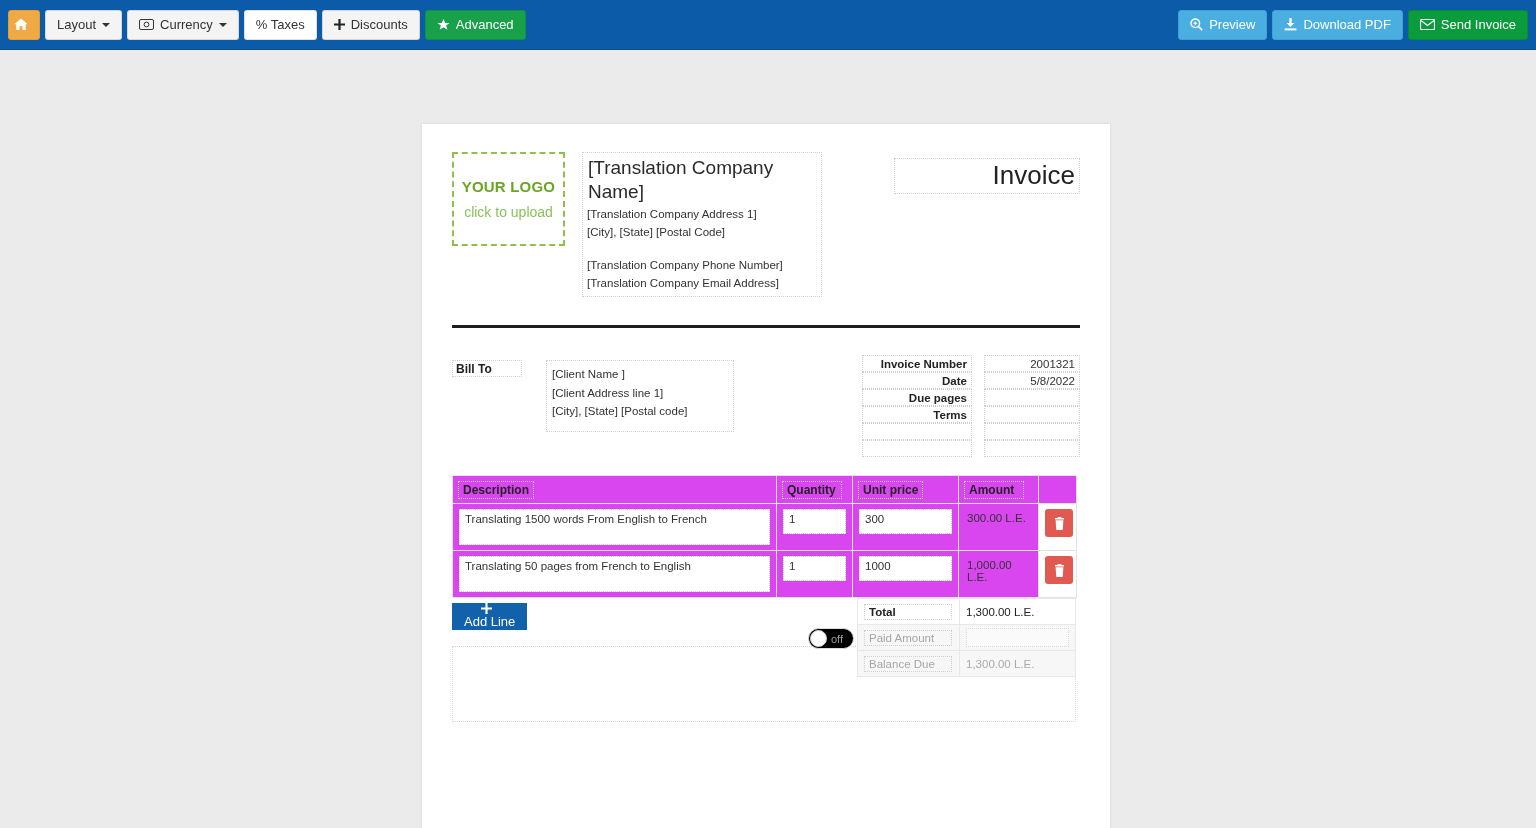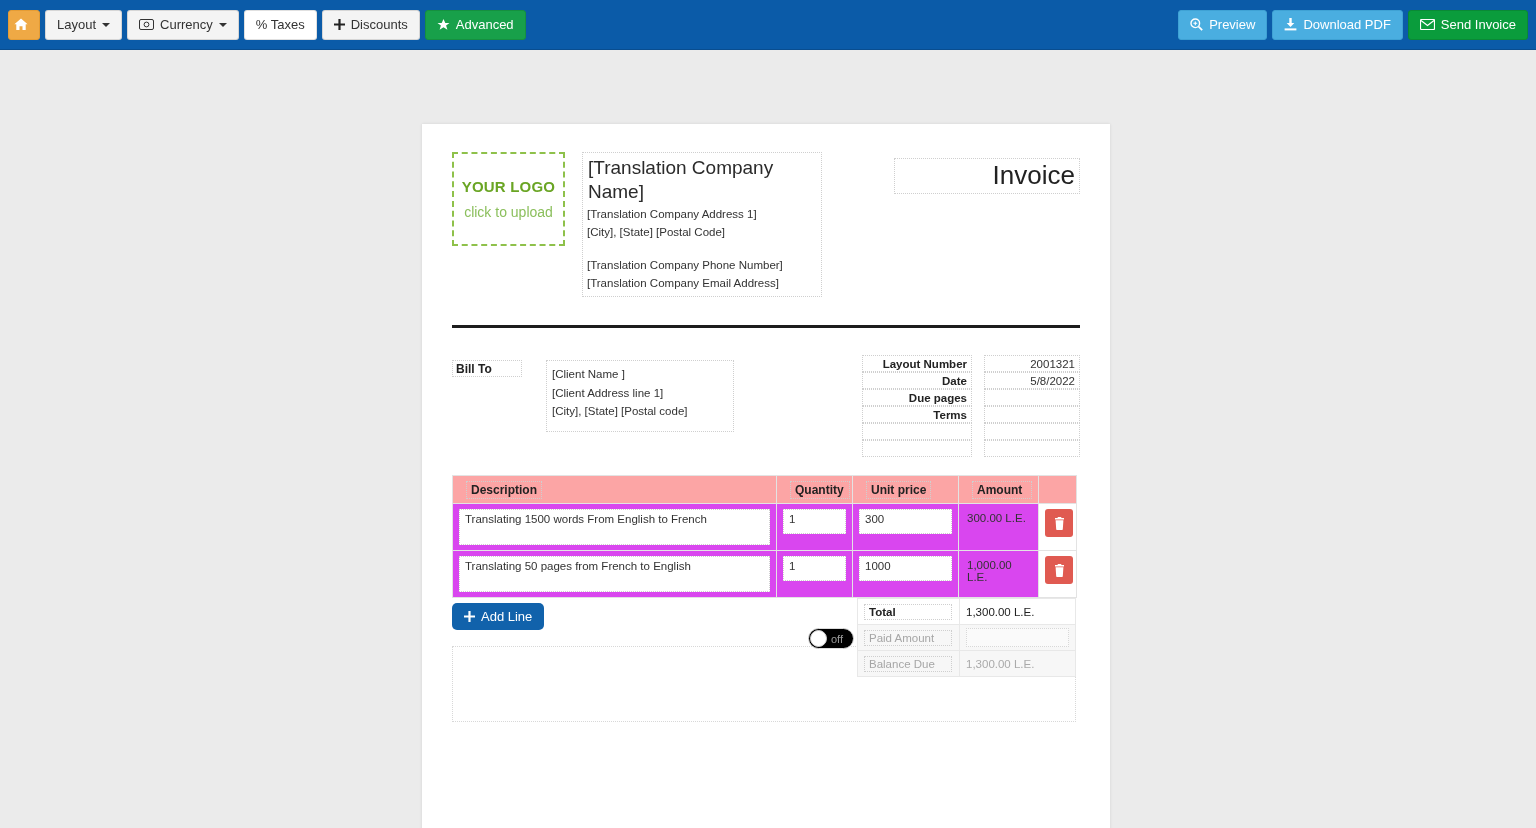--- a/index.html
+++ b/index.html
@@ -153,21 +153,21 @@
 
   
   .items {
     margin-top: 43px;
     border: 1px solid #e3e3e3;
     border-collapse: collapse;
     width: 624px;
     table-layout: fixed;
   }
   .items td { border: 1px solid #e3e3e3; vertical-align: top; padding: 5px 6px; }
-  .items tr.head td { background: #fca5a5; height: 27px; padding: 4px 13px; }
+  .items tr.head td { background: #d946ef; height: 27px; padding: 4px 5px; }
   .cell-head {
     display: inline-block;
     border: 1px dotted #cfcfcf;
     font-size: 12px; font-weight: bold; color: #222;
     padding: 1px 4px; min-width: 60px;
     cursor: text;
   }
   .cw-desc { width: 324px; }
   .cw-qty  { width: 76px; }
   .cw-unit { width: 106px; }
@@ -196,23 +196,24 @@
     display: inline-flex; align-items: center; justify-content: center;
     cursor: pointer;
   }
 
   
   .totals-wrap { position: relative; width: 624px; }
   .addline {
     position: absolute; left: 0; top: 5px;
     height: 27px; padding: 0 12px;
     background: #1162ab; color: #fff;
-    font-size: 13px; border: none; border-radius: 5px;
+    font-size: 13px; border: none; border-radius: 0;
     display: inline-flex; align-items: center;
     cursor: pointer;
+    flex-direction: column;
   }
   .toggle-wrap {
     position: absolute; right: 222px; top: 30px;
     display: inline-flex; align-items: center;
     width: 46px; height: 21px;
     background: #000000; border: 1px solid #dcdcdc;
     border-radius: 11px;
     cursor: pointer;
   }
   .knob {
@@ -370,21 +371,21 @@
       <div class="billto-label">Bill To</div>
 
       <div class="client-box">
         <div class="client-line">[Client Name ]</div>
         <div class="client-line">[Client Address line 1]</div>
         <div class="client-line">[City], [State] [Postal code]</div>
       </div>
 
       <div class="meta">
         <div class="meta-col">
-          <div class="meta-lab">Layout Number</div>
+          <div class="meta-lab">Invoice Number</div>
           <div class="meta-lab">Date</div>
           <div class="meta-lab">Due pages</div>
           <div class="meta-lab">Terms</div>
           <div class="meta-lab"></div>
           <div class="meta-lab"></div>
         </div>
         <div class="meta-col">
           <div class="meta-val">2001321</div>
           <div class="meta-val">5/8/2022</div>
           <div class="meta-val"></div>

